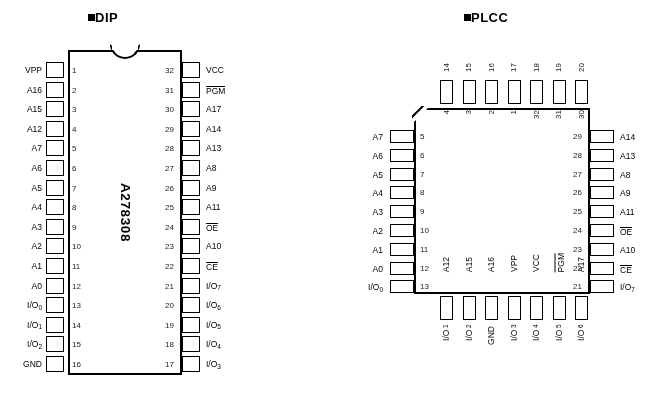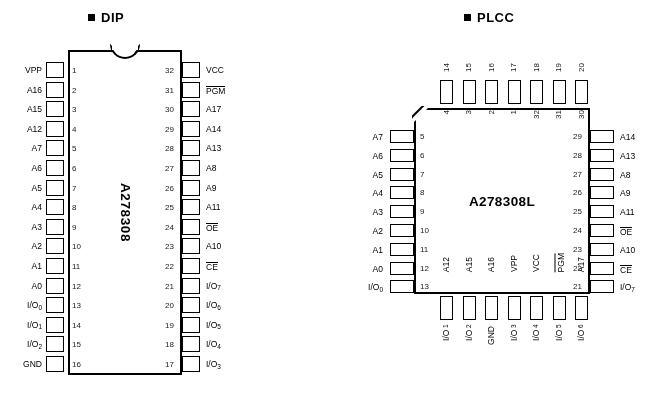--- a/index.html
+++ b/index.html
@@ -16,21 +16,20 @@
     overflow: hidden;
   }
 
   .pkg-title {
     position: absolute;
     font-size: 13px;
     font-weight: bold;
     letter-spacing: 0.5px;
     display: flex;
     align-items: center;
-    gap: 6px;
     white-space: nowrap;
   }
   .bullet {
     width: 7px;
     height: 7px;
     background: #000;
     display: inline-block;
   }
 
   
@@ -382,23 +381,20 @@
 
 <div id="plcc-wrap">
 
   <div class="pkg-title" style="left:128px; top:10px;">
     <span class="bullet"></span>
     <span>PLCC</span>
   </div>
 
   <div id="plcc-body"></div>
   <div id="plcc-chamfer"></div>
-  <div id="plcc-name">
-    <span>A278308L</span>
-  </div>
 
   <div id="plcc-top-pins">
       <div class="plcc-pin-v top" style="left: 104px; top: 0px; height: 402px;">
         <div class="pad"></div>
         <div class="lbl">A12</div>
         <div class="num">4</div>
       </div>
       <div class="plcc-pin-v top" style="left: 126.5px; top: 0px; height: 402px;">
         <div class="pad"></div>
         <div class="lbl">A15</div>

